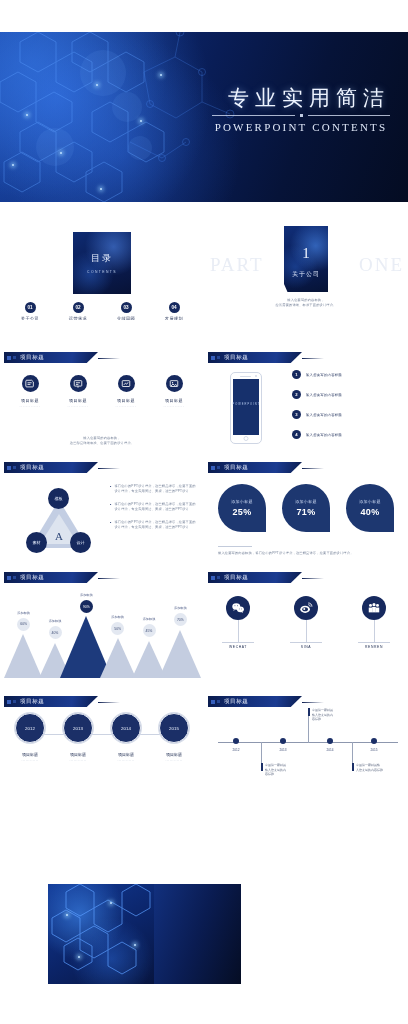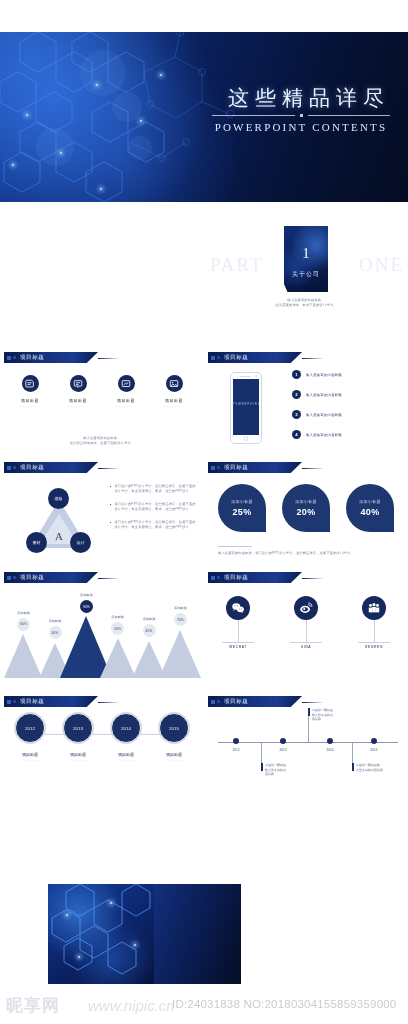--- a/index.html
+++ b/index.html
@@ -246,29 +246,53 @@
     <div class="bokeh" style="left:112px;top:60px;width:30px;height:30px;"></div>
     <div class="bokeh" style="left:36px;top:96px;width:38px;height:38px;"></div>
     <div class="bokeh" style="left:128px;top:104px;width:24px;height:24px;"></div>
     <div class="spark" style="left:26px;top:82px;"></div>
     <div class="spark" style="left:96px;top:52px;"></div>
     <div class="spark" style="left:160px;top:42px;"></div>
     <div class="spark" style="left:12px;top:132px;"></div>
     <div class="spark" style="left:100px;top:156px;"></div>
     <div class="spark" style="left:60px;top:120px;"></div>
     <div class="spark" style="left:140px;top:88px;"></div>
-    <div class="cover-title">这些精品详尽</div>
+    <div class="cover-title">专业实用简洁</div>
     <div class="cover-rule">
         <i></i>
         <b></b>
         <i></i>
       </div>
     <div class="cover-sub">POWERPOINT CONTENTS</div>
   </div>
 
+  <div class="slide s2">
+    <div class="contents-card">
+      <div class="cc-t">目录</div>
+      <div class="cc-s">CONTENTS</div>
+    </div>
+    <div class="toc-row">
+      <div class="toc-item">
+        <div class="toc-num">01</div>
+        <div class="toc-lbl">关于公司</div>
+      </div>
+      <div class="toc-item">
+        <div class="toc-num">02</div>
+        <div class="toc-lbl">运营状况</div>
+      </div>
+      <div class="toc-item">
+        <div class="toc-num">03</div>
+        <div class="toc-lbl">业绩回顾</div>
+      </div>
+      <div class="toc-item">
+        <div class="toc-num">04</div>
+        <div class="toc-lbl">发展规划</div>
+      </div>
+    </div>
+  </div>
 
   <div class="slide s3">
     <div class="part-word part-left">PART</div>
     <div class="part-word part-right">ONE</div>
     <div class="part-card">
       <div class="p-num">1</div>
       <div class="p-lbl">关于公司</div>
     </div>
     <div class="part-desc tiny" style="white-space:pre-line">输入您要写的内容标题，
 您所需要的详细、标准平面的设计理念。</div>
@@ -404,21 +428,21 @@
       <span class="tx">项目标题</span>
     </div>
     <div class="hdr-tail"></div>
     <div class="pc-row">
       <div class="pc-item">
         <div class="pc-t">添加小标题</div>
         <div class="pc-v">25%</div>
       </div>
       <div class="pc-item">
         <div class="pc-t">添加小标题</div>
-        <div class="pc-v">20%</div>
+        <div class="pc-v">71%</div>
       </div>
       <div class="pc-item">
         <div class="pc-t">添加小标题</div>
         <div class="pc-v">40%</div>
       </div>
     </div>
     <div class="s7-line"></div>
     <div class="s7-desc tiny">输入您要写的内容标题，将有您心的PPT设计理念，这些精品详尽，您要平面的设计理念。</div>
   </div>
 
@@ -594,19 +618,14 @@
         </g>
       </svg>
       <div class="spark" style="left:18px;top:30px;"></div>
       <div class="spark" style="left:62px;top:18px;"></div>
       <div class="spark" style="left:30px;top:72px;"></div>
       <div class="spark" style="left:86px;top:60px;"></div>
     </div>
     <div class="th-c"></div>
   </div>
 
-  <div class="wm">
-    <div class="wm-logo">昵享网</div>
-    <div class="wm-url">www.nipic.cn</div>
-    <div class="wm-id">ID:24031838 NO:20180304155859359000</div>
-  </div>
 
 </div>
 
 </body></html>

